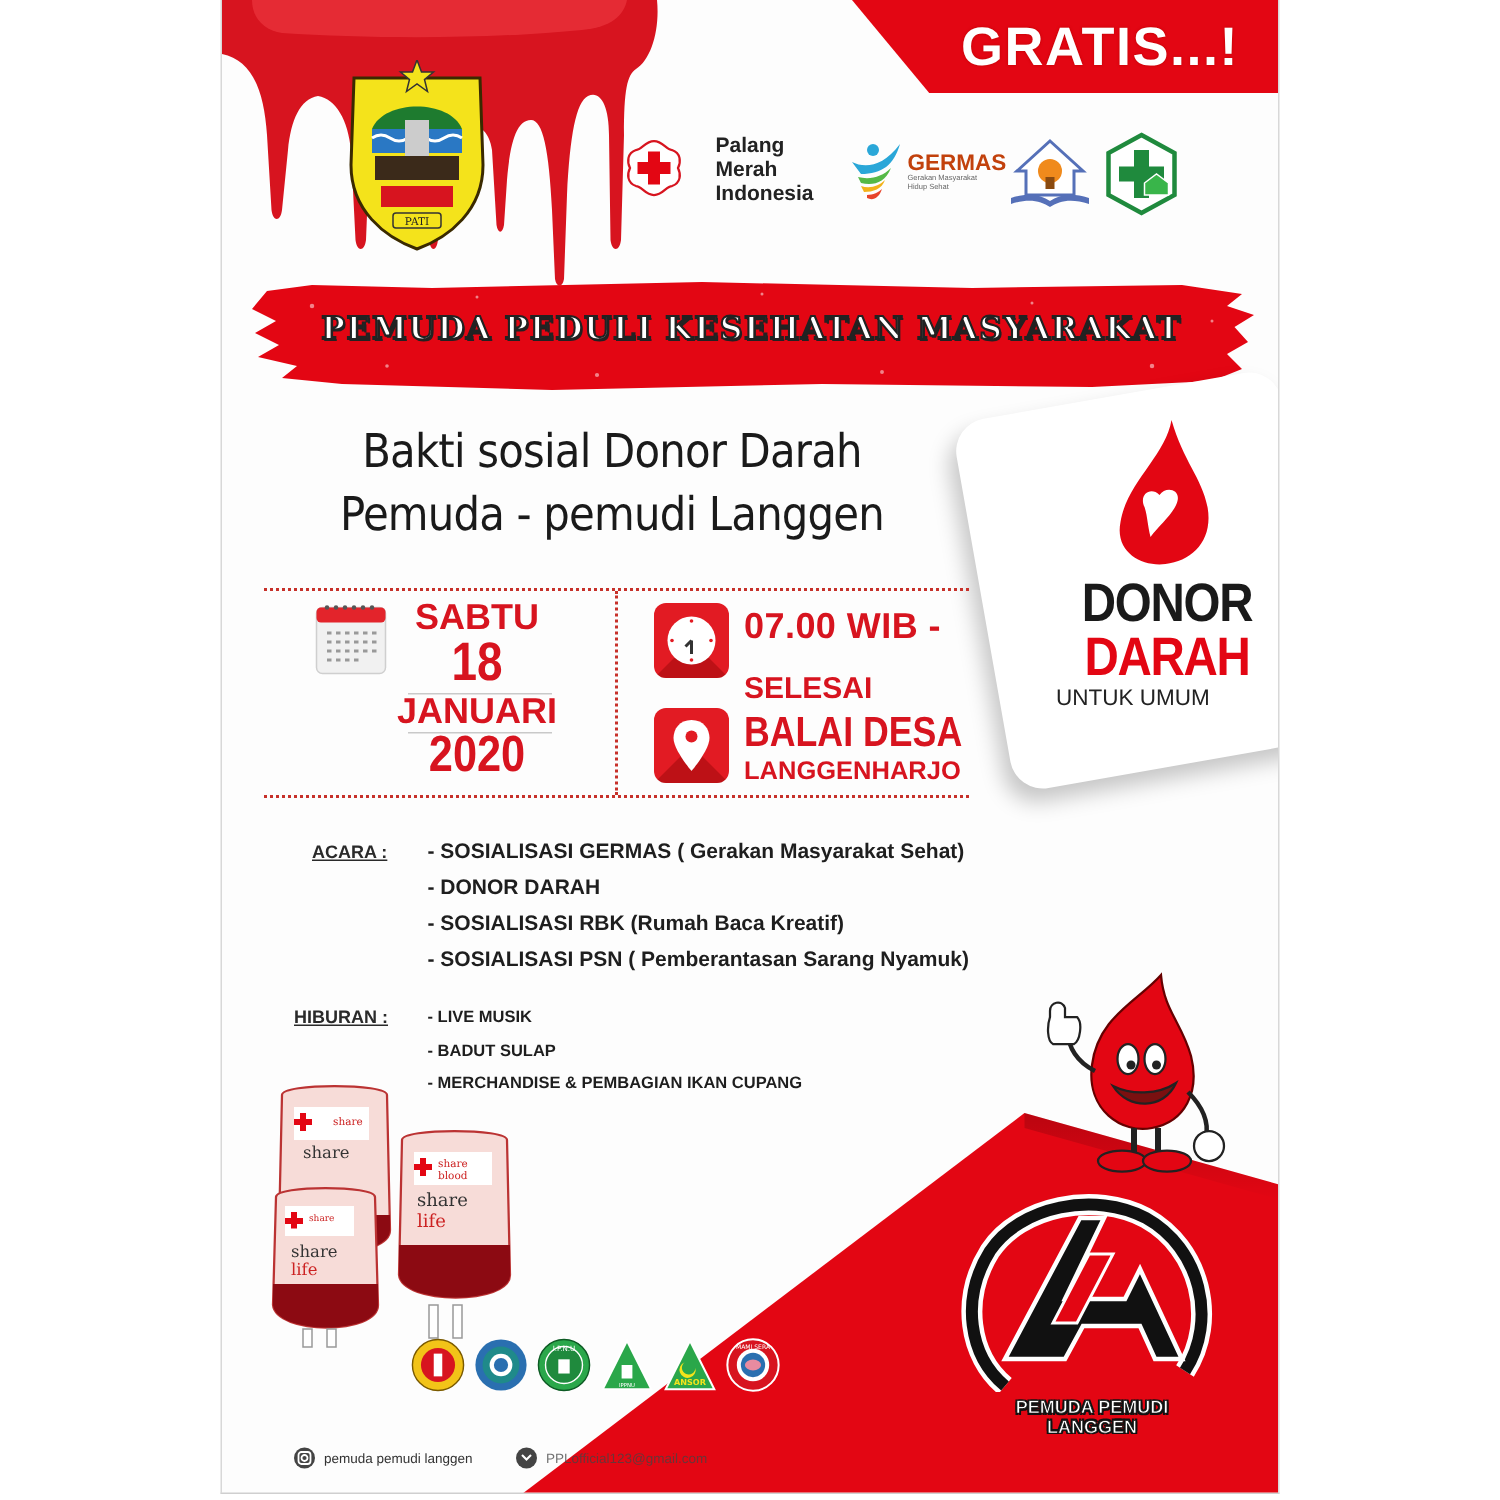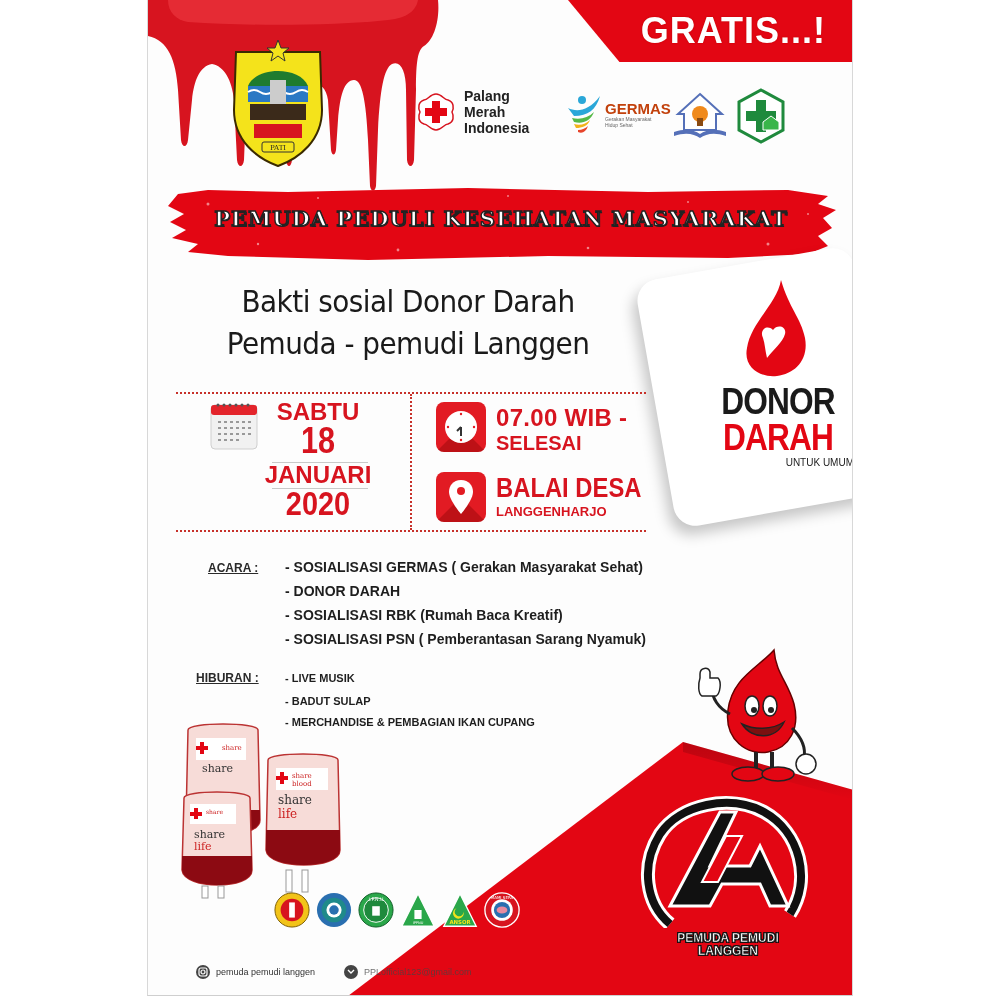--- a/index.html
+++ b/index.html
@@ -26,21 +26,21 @@
     position: absolute; right: 28px; top: 10px;
     font-family: "Liberation Sans", sans-serif; font-weight: 700; font-size: 36px;
     color: #ffffff; letter-spacing: 1px;
     text-shadow: 0 0 2px #b00;
   }
 
   
   .crest { position: absolute; left: 82px; top: 40px; width: 96px; height: 128px; }
 
   
-  .pmi { position: absolute; left: 268px; top: 88px; display: flex; align-items: center; gap: 8px; }
+  .pmi { position: absolute; left: 268px; top: 88px; display: flex; align-items: center; gap: 21px; }
   .pmi-text { font-weight: 700; font-size: 14px; line-height: 16px; color: #222; font-family: "Liberation Sans", sans-serif; }
   .germas { position: absolute; left: 418px; top: 94px; display: flex; align-items: center; gap: 3px; }
   .germas-title { font-weight: 700; font-size: 15px; color: #c2410c; line-height: 15px; }
   .germas-sub { font-size: 5px; color: #666; line-height: 6px; }
   .rbk { position: absolute; left: 524px; top: 88px; }
   .puskesmas { position: absolute; left: 588px; top: 88px; }
 
   
   .grunge { position: absolute; left: 20px; top: 184px; width: 670px; height: 80px; }
   .grunge-text {
@@ -70,22 +70,22 @@
     position: absolute; left: 560px; top: 384px; width: 140px; text-align: center;
     font-weight: 700; font-size: 36px; line-height: 36px; color: #1a1a1a; letter-spacing: -1px;
     transform: scaleX(0.88); transform-origin: center;
   }
   .donor-title-2 {
     position: absolute; left: 560px; top: 420px; width: 140px; text-align: center;
     font-weight: 700; font-size: 36px; line-height: 36px; color: #e30613; letter-spacing: -1px;
     transform: scaleX(0.88); transform-origin: center;
   }
   .donor-title-3 {
-    position: absolute; left: 556px; top: 457px; width: 150px; text-align: right;
-    font-size: 10px; color: #222; letter-spacing: 0px;
+    position: absolute; left: 556px; top: 457px; width: 150px; text-align: left;
+    font-size: 15px; color: #222; letter-spacing: 0px;
   }
 
   
   .dotline-h { position: absolute; height: 0; border-top: 2px dotted #c7312a; }
   .dotline-v { position: absolute; width: 0; border-left: 2px dotted #c7312a; }
   .calendar { position: absolute; left: 62px; top: 401px; }
   .date-sabtu, .date-day, .date-month, .date-year {
     position: absolute; left: 100px; width: 140px; text-align: center; color: #d7141f; font-weight: 700;
   }
   .date-sabtu { top: 398px; font-size: 24px; }
@@ -95,23 +95,23 @@
   .date-sep { position: absolute; left: 124px; width: 96px; height: 0; border-top: 1px solid #c9c9c9; }
 
   .icon-box {
     position: absolute; width: 50px; height: 50px; border-radius: 8px; background: #e21b23; overflow: hidden;
   }
   .icon-box::after {
     content: ""; position: absolute; left: 25px; top: 25px; width: 60px; height: 60px; background: rgba(120,0,0,0.35);
     transform: rotate(45deg); transform-origin: 0 0;
   }
   .time-1 { position: absolute; left: 348px; top: 404px; font-weight: 700; font-size: 24px; color: #d7141f; letter-spacing: 0.3px; }
-  .time-2 { position: absolute; left: 348px; top: 432px; font-weight: 700; font-size: 20px; color: #d7141f; }
+  .time-2 { position: absolute; left: 348px; top: 448px; font-weight: 700; font-size: 20px; color: #d7141f; }
   .place-1 { position: absolute; left: 348px; top: 472px; font-weight: 700; font-size: 28px; color: #d7141f; transform: scaleX(0.85); transform-origin: left; }
-  .place-2 { position: absolute; left: 348px; top: 504px; font-weight: 700; font-size: 13px; color: #d7141f; }
+  .place-2 { position: absolute; left: 348px; top: 504px; font-weight: 700; font-size: 17px; color: #d7141f; }
 
   
   .label-u { position: absolute; font-weight: 700; font-size: 12px; color: #2a2a2a; text-decoration: underline; }
   .prog-item { position: absolute; left: 137px; font-weight: 700; font-size: 14px; color: #1e1e1e; }
   .hib-item { position: absolute; left: 137px; font-weight: 700; font-size: 11px; color: #1e1e1e; }
 
   
   .red-bottom { position: absolute; left: 0; top: 0; }
 
   

